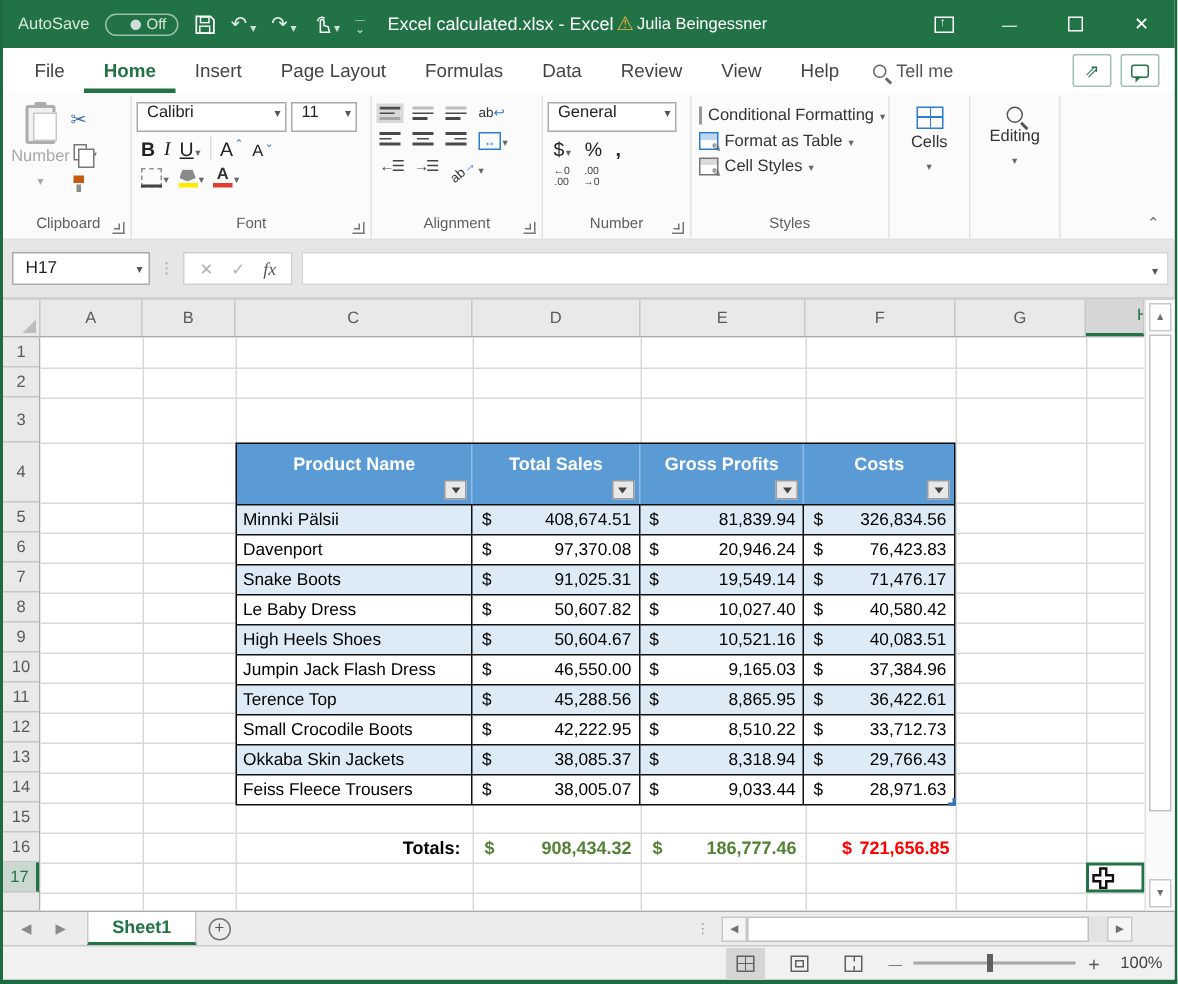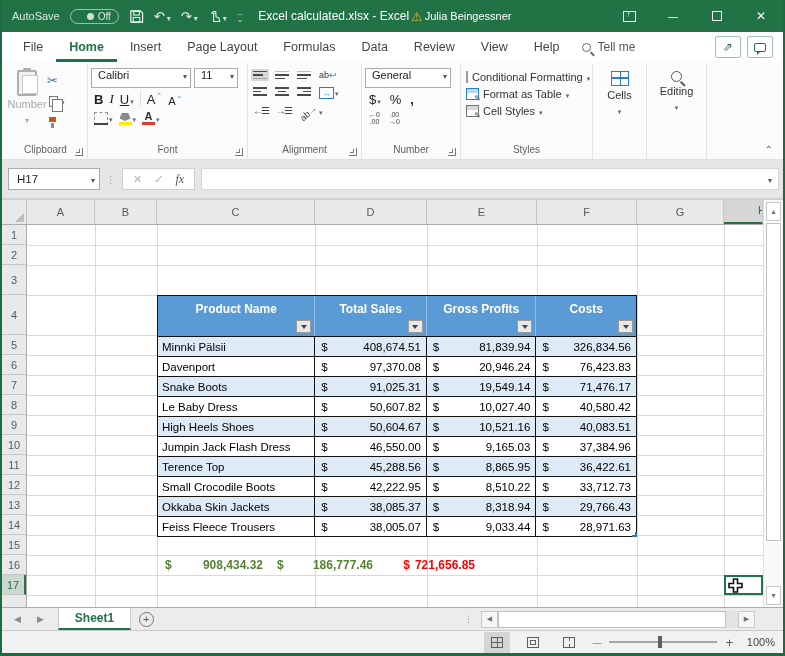--- a/index.html
+++ b/index.html
@@ -774,20 +774,21 @@
                 </div>
               <div class="tc money w-cost">
                   <span>$</span>
                   <span>28,971.63</span>
                 </div>
             </div>
             <i class="resize-handle"></i>
           </div>
 
           <div class="totals-row">
+            <div class="tot-label">Totals:</div>
             <div class="tot-money w-sales">
                 <span>$</span>
                 <span>908,434.32</span>
               </div>
             <div class="tot-money w-prof">
                 <span>$</span>
                 <span>186,777.46</span>
               </div>
             <div class="tot-red">
                 <span>$</span>

